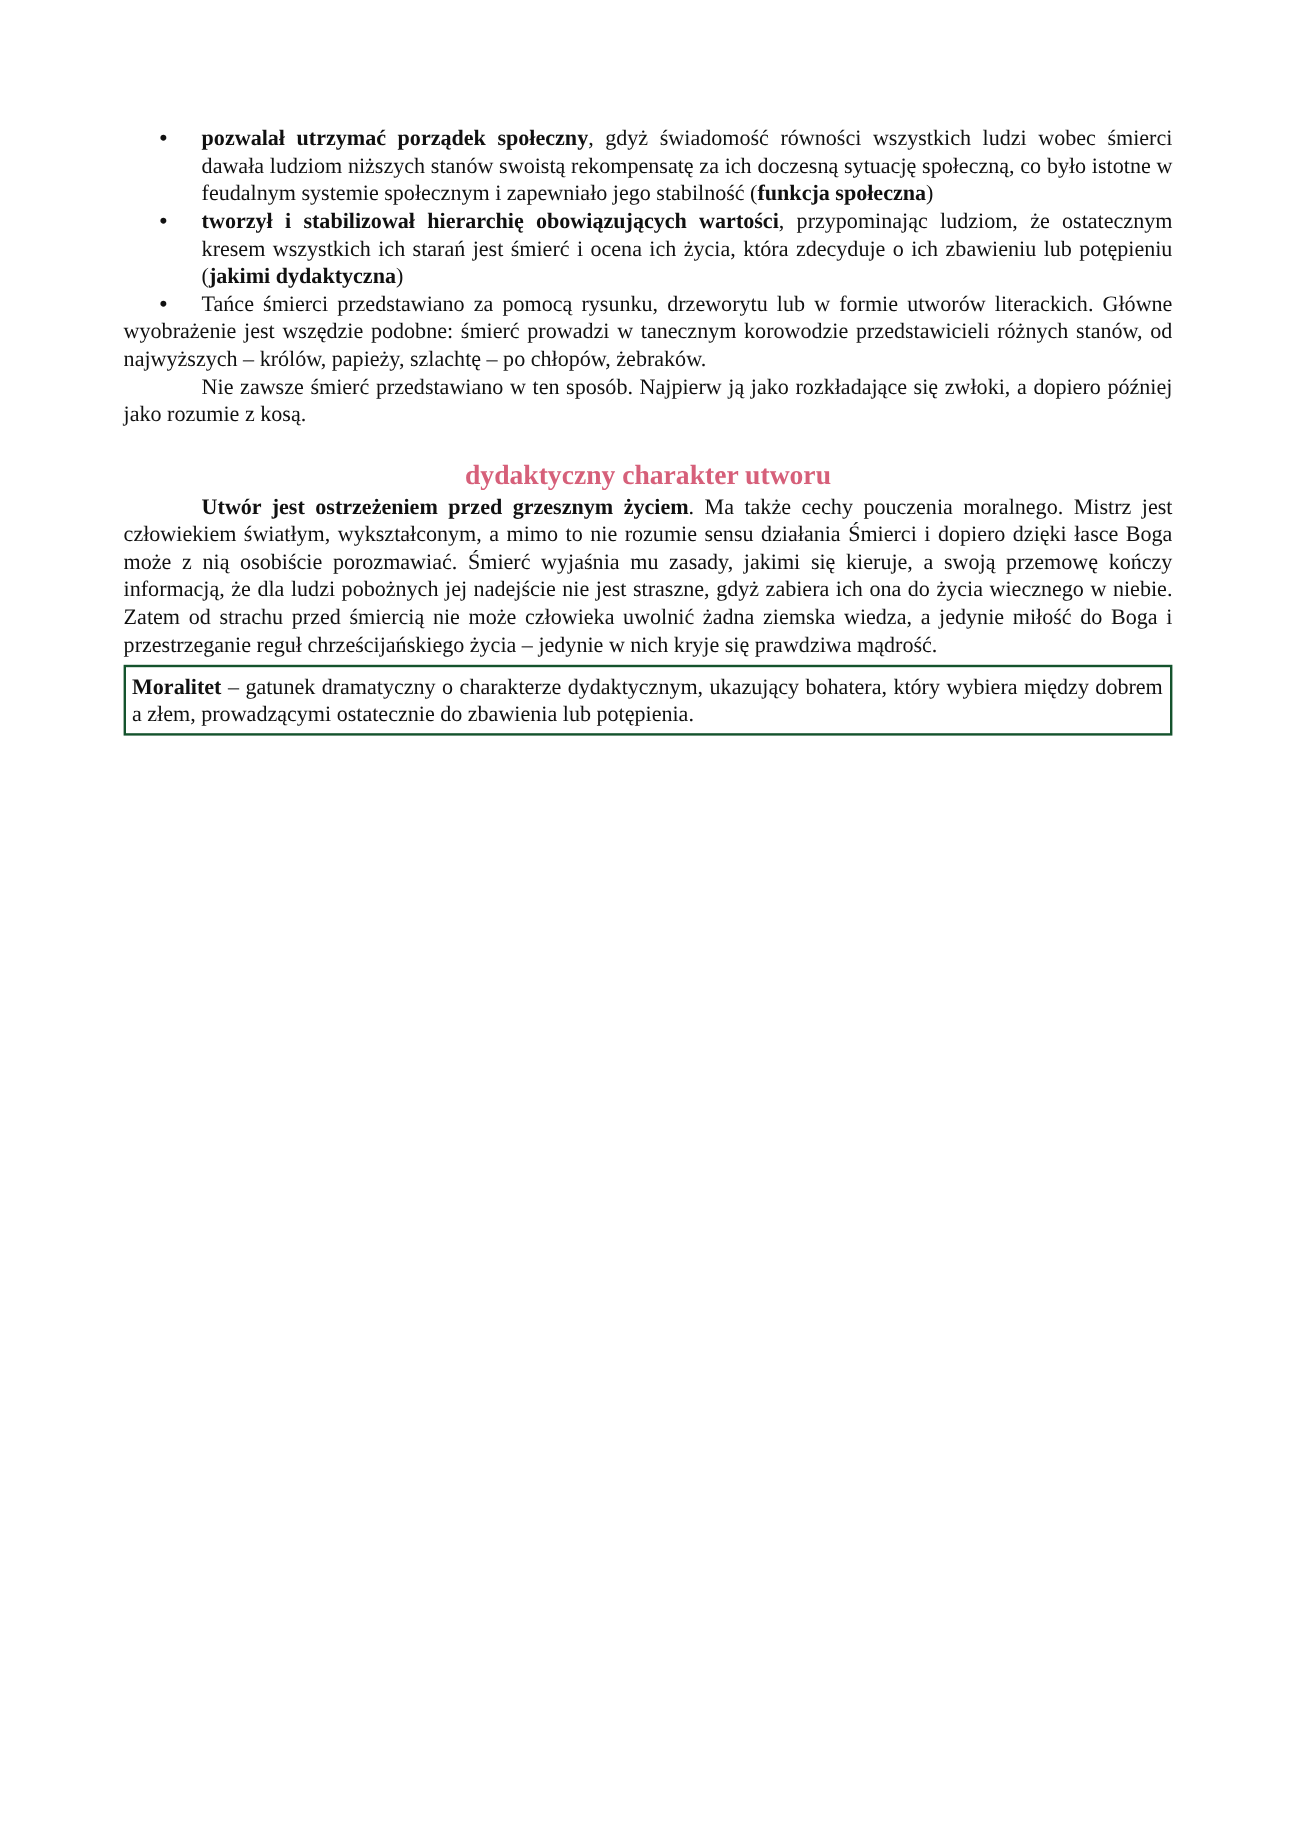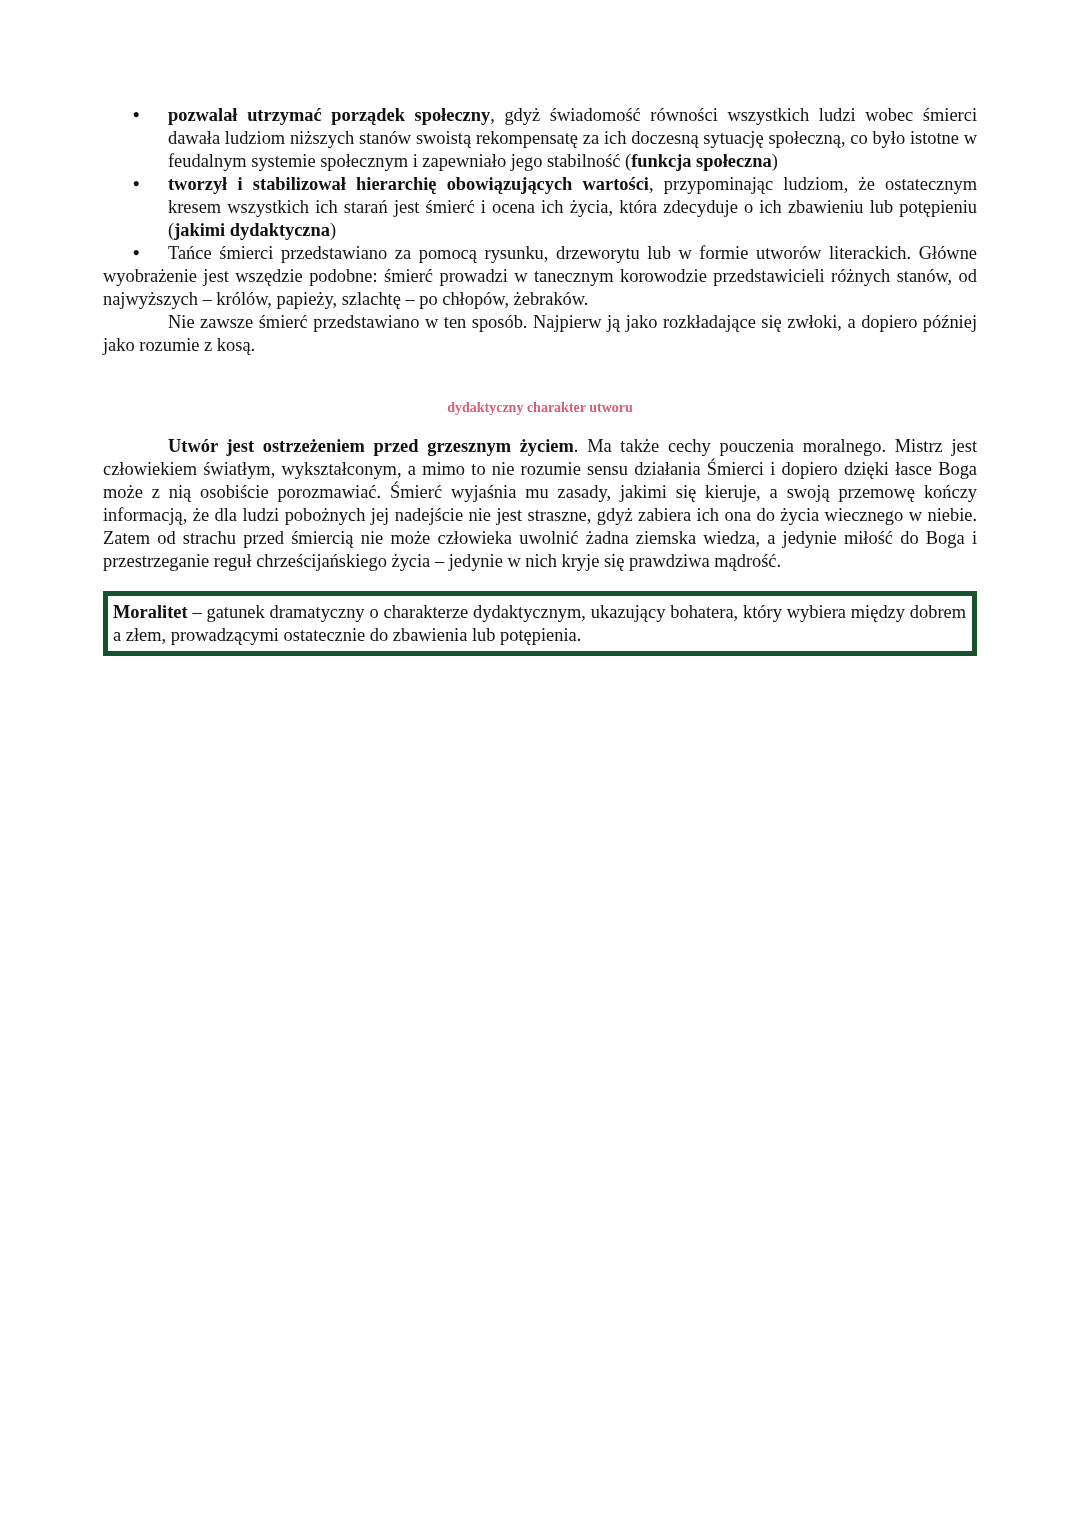--- a/index.html
+++ b/index.html
@@ -11,26 +11,26 @@
   }
   .bullets { margin: 0; padding: 0; list-style: none; }
   .bullets li { position: relative; padding-left: 65px; text-align: justify; }
   .bullets li .dot {
     position: absolute; left: 30px; top: 0; font-weight: bold;
   }
   p { margin: 0; text-align: justify; }
   p.indent { text-indent: 65px; }
   .gap { height: 23px; }
   h2.section {
-    margin: 16px; text-align: center; font-size: 14px; line-height: 23px;
+    margin: 4px; text-align: center; font-size: 23px; line-height: 23px;
     font-weight: bold; color: #d6607a;
   }
   b { font-weight: bold; }
   .defbox {
-    margin-top: 18px; border: 5px solid #14532d; padding: 5px 6px 4px 5px;
+    margin-top: 5px; border: 2px solid #14532d; padding: 5px 6px 4px 5px;
   }
 </style>
 </head>
 <body>
 
 <div class="page">
   <ul class="bullets">
     <li>
       <span class="dot">•</span>
       <b>pozwalał utrzymać porządek społeczny</b><span>, gdyż świadomość równości wszystkich ludzi wobec śmierci dawała ludziom niższych stanów swoistą rekompensatę za ich doczesną sytuację społeczną, co było istotne w feudalnym systemie społecznym i zapewniało jego stabilność (</span><b>funkcja społeczna</b><span>)</span>

